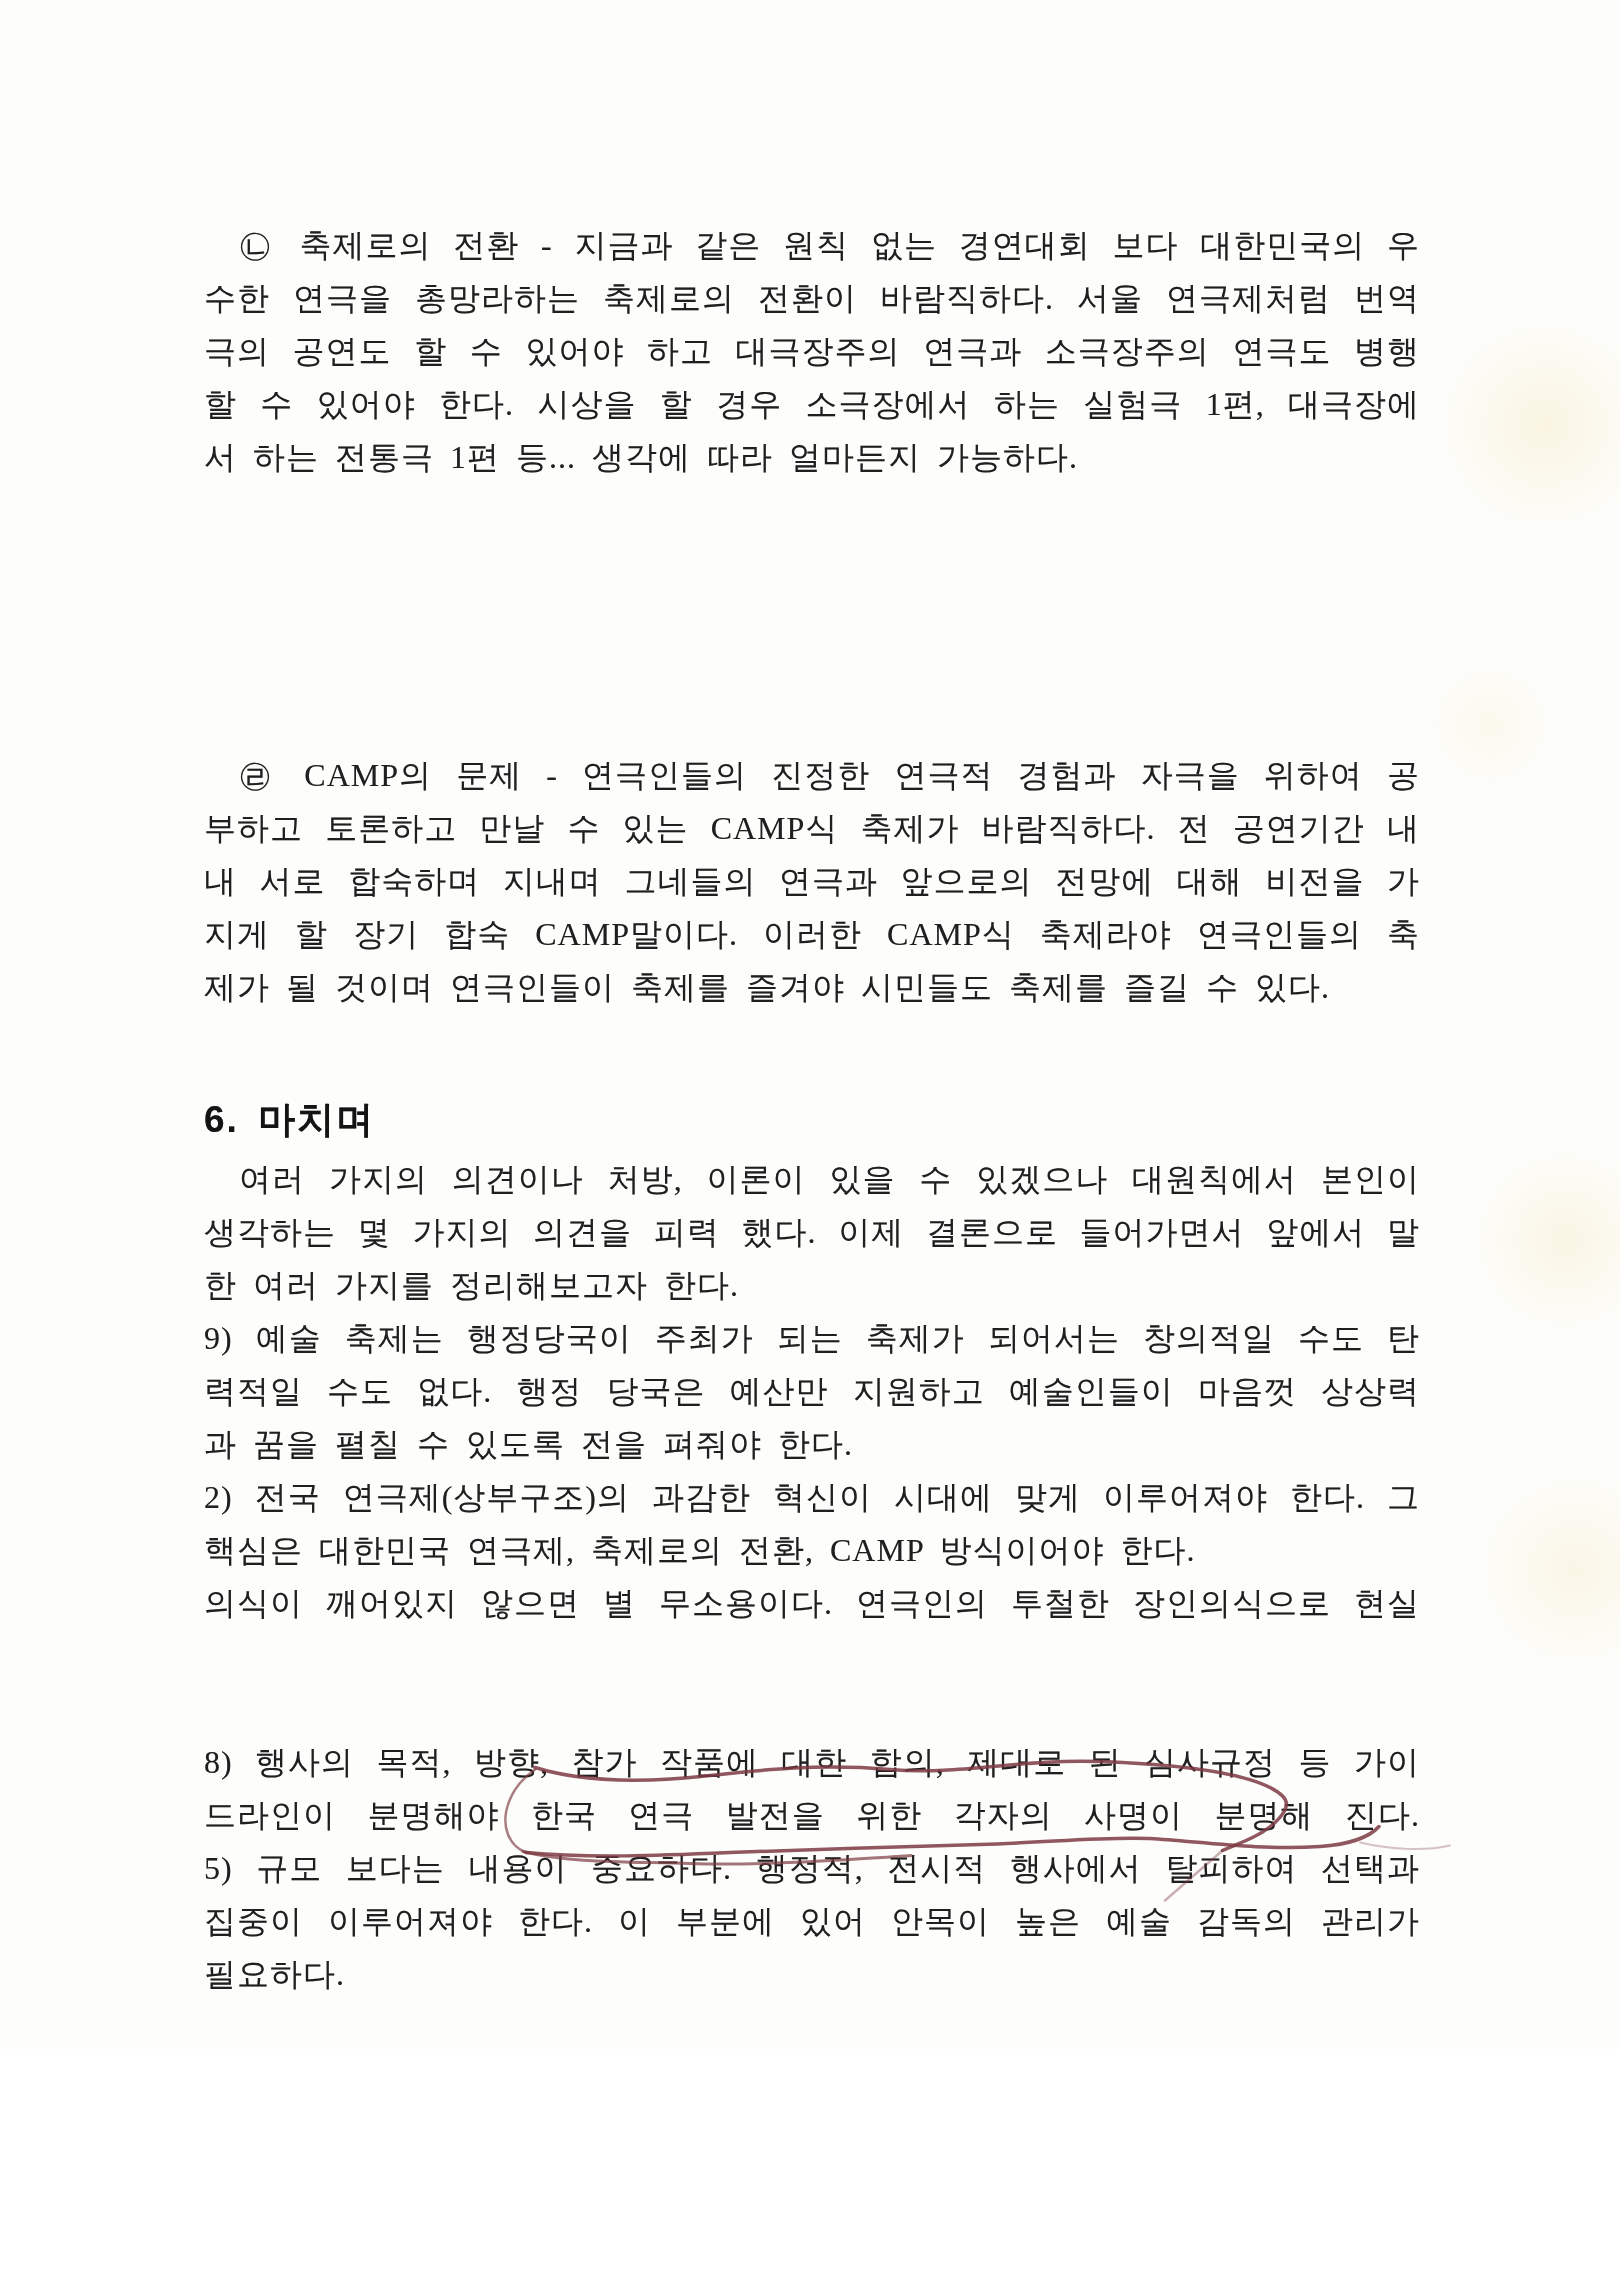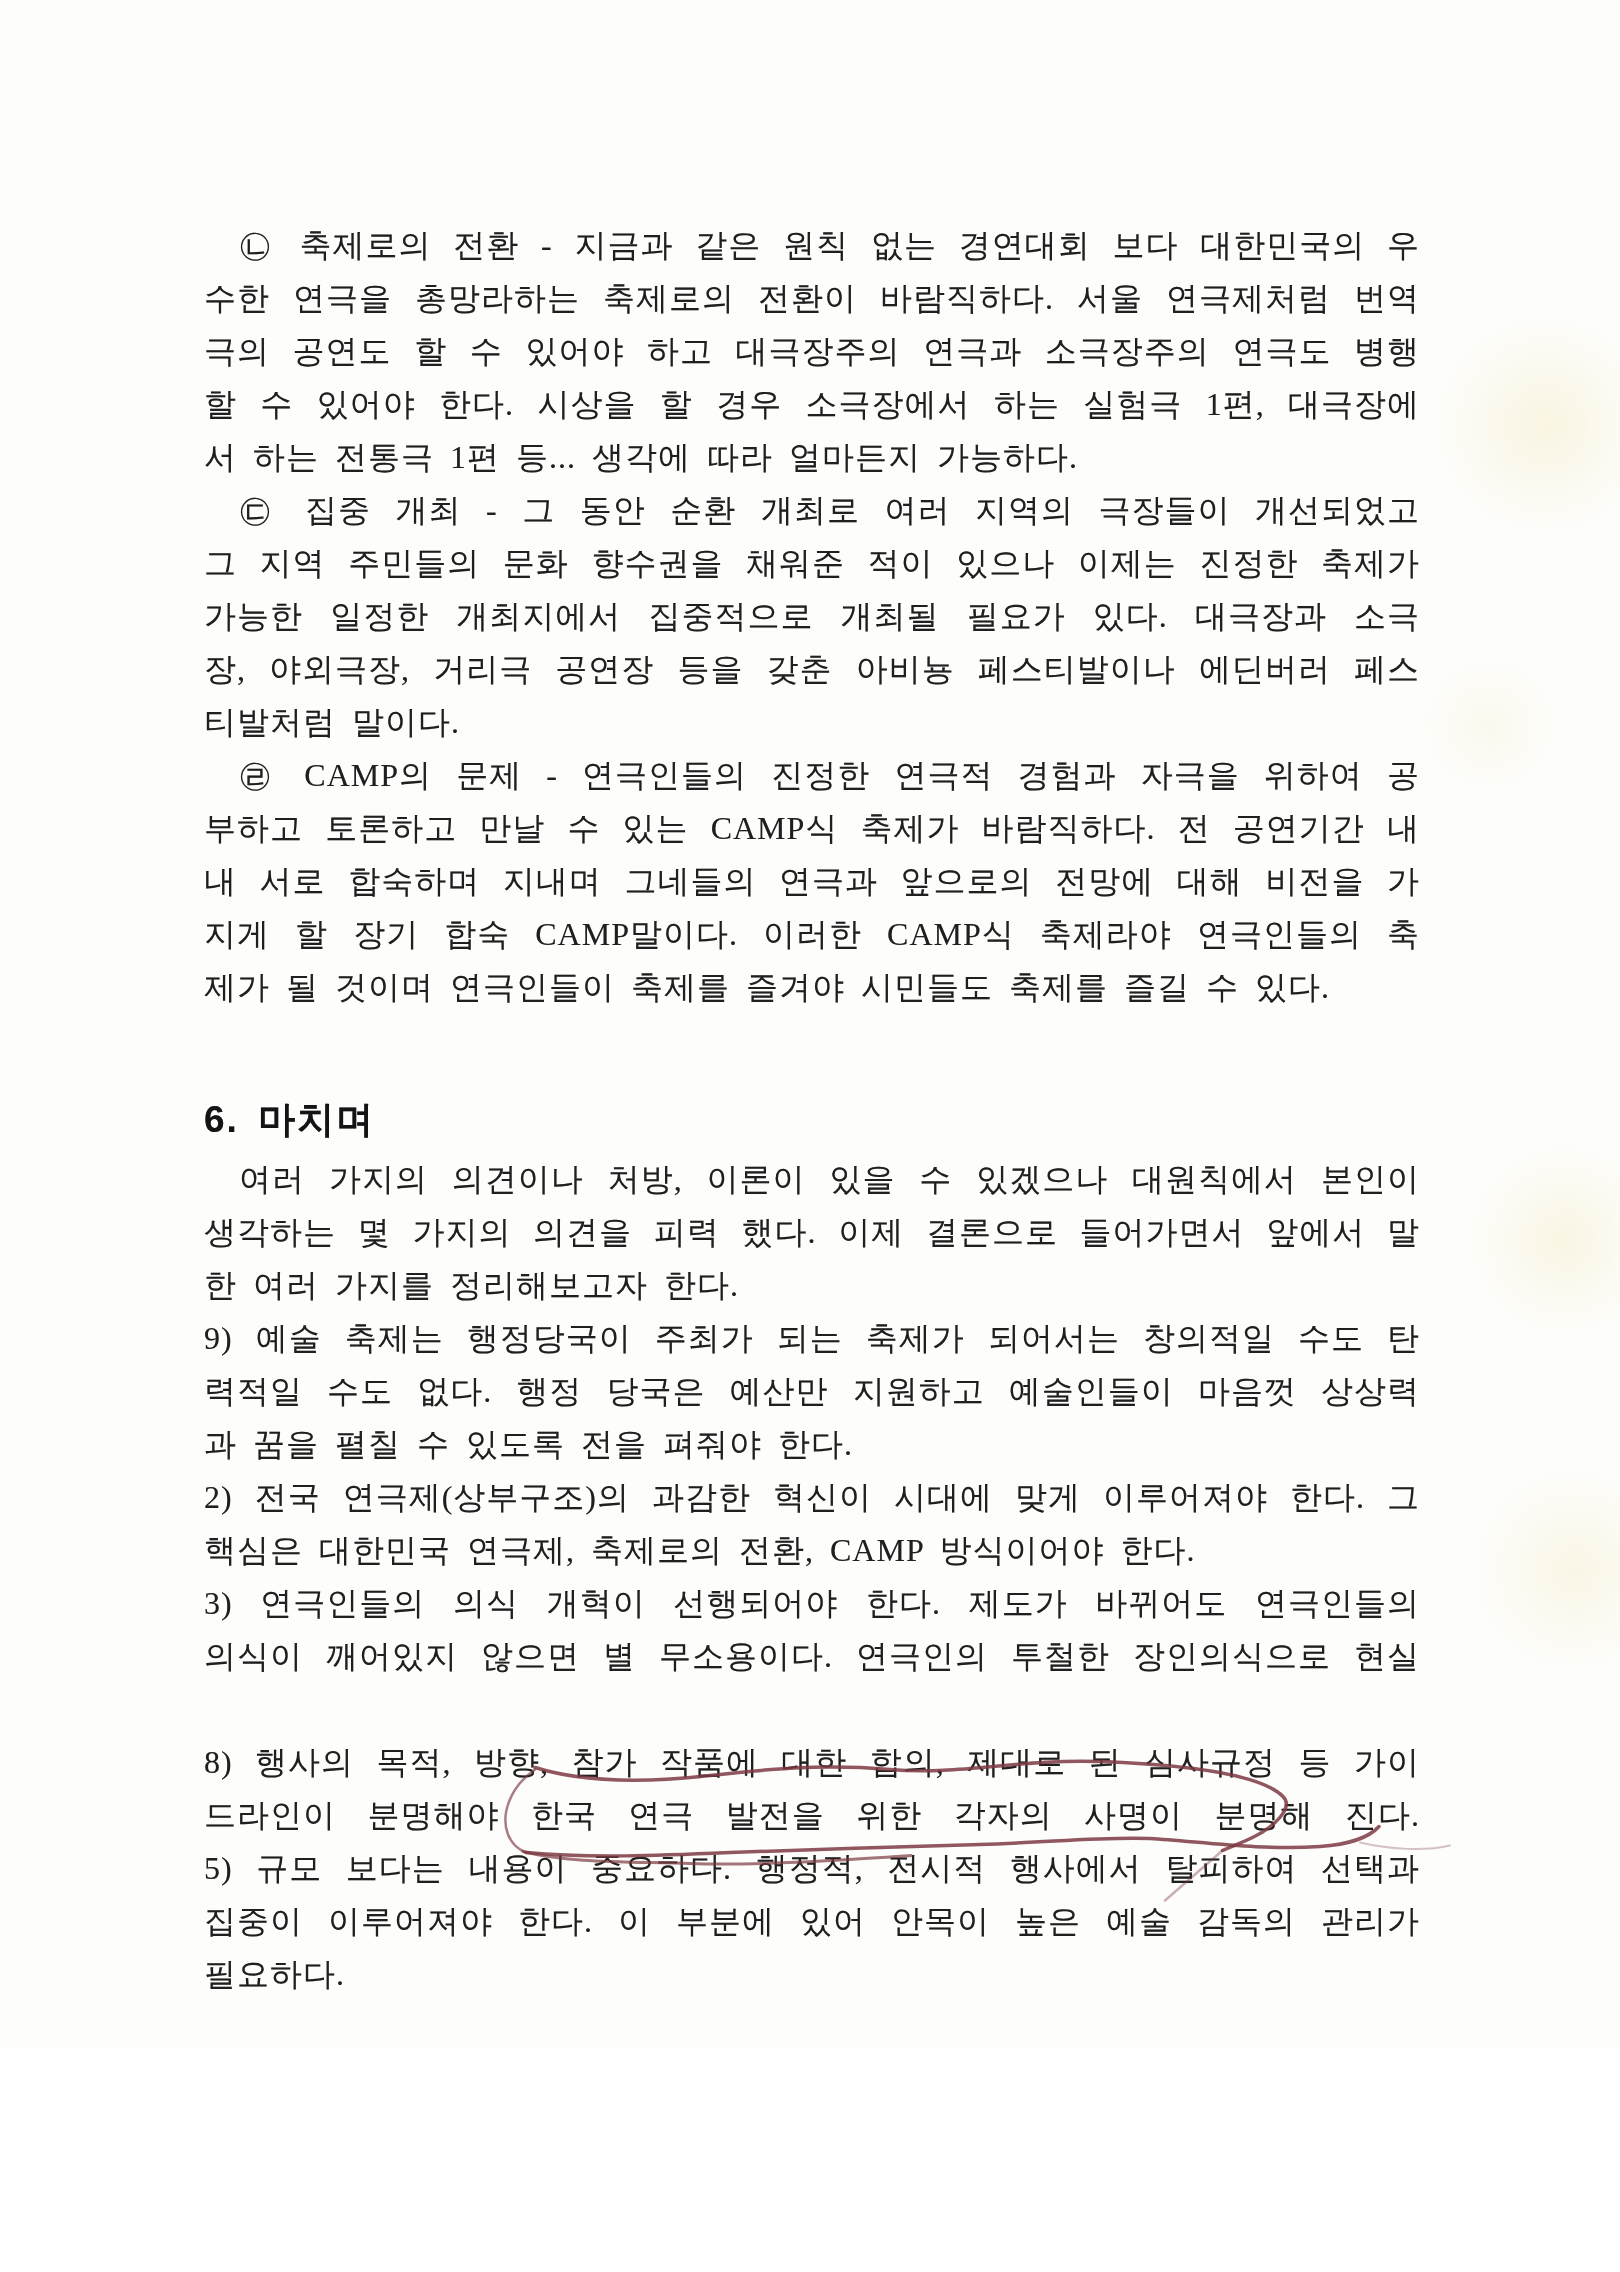--- a/index.html
+++ b/index.html
@@ -70,27 +70,20 @@
 <div class="page">
 
   <div class="textblock" id="textblock">
       <div class="block b0 para">
         <div class="line find">㉡ 축제로의 전환 - 지금과 같은 원칙 없는 경연대회 보다 대한민국의 우</div>
         <div class="line">수한 연극을 총망라하는 축제로의 전환이 바람직하다. 서울 연극제처럼 번역</div>
         <div class="line">극의 공연도 할 수 있어야 하고 대극장주의 연극과 소극장주의 연극도 병행</div>
         <div class="line">할 수 있어야 한다. 시상을 할 경우 소극장에서 하는 실험극 1편, 대극장에</div>
         <div class="line last">서 하는 전통극 1편 등... 생각에 따라 얼마든지 가능하다.</div>
       </div>
-      <div class="block b1 para">
-        <div class="line find">㉢ 집중 개최 - 그 동안 순환 개최로 여러 지역의 극장들이 개선되었고</div>
-        <div class="line">그 지역 주민들의 문화 향수권을 채워준 적이 있으나 이제는 진정한 축제가</div>
-        <div class="line">가능한 일정한 개최지에서 집중적으로 개최될 필요가 있다. 대극장과 소극</div>
-        <div class="line">장, 야외극장, 거리극 공연장 등을 갖춘 아비뇽 페스티발이나 에딘버러 페스</div>
-        <div class="line last">티발처럼 말이다.</div>
-      </div>
       <div class="block b2 para">
         <div class="line find">㉣ CAMP의 문제 - 연극인들의 진정한 연극적 경험과 자극을 위하여 공</div>
         <div class="line">부하고 토론하고 만날 수 있는 CAMP식 축제가 바람직하다. 전 공연기간 내</div>
         <div class="line">내 서로 합숙하며 지내며 그네들의 연극과 앞으로의 전망에 대해 비전을 가</div>
         <div class="line">지게 할 장기 합숙 CAMP말이다. 이러한 CAMP식 축제라야 연극인들의 축</div>
         <div class="line last">제가 될 것이며 연극인들이 축제를 즐겨야 시민들도 축제를 즐길 수 있다.</div>
       </div>
       <div class="block b3 heading">
         <div class="line last">6. 마치며</div>
       </div>
@@ -102,21 +95,20 @@
       <div class="block b5 para">
         <div class="line">9) 예술 축제는 행정당국이 주최가 되는 축제가 되어서는 창의적일 수도 탄</div>
         <div class="line">력적일 수도 없다. 행정 당국은 예산만 지원하고 예술인들이 마음껏 상상력</div>
         <div class="line last">과 꿈을 펼칠 수 있도록 전을 펴줘야 한다.</div>
       </div>
       <div class="block b6 para">
         <div class="line">2) 전국 연극제(상부구조)의 과감한 혁신이 시대에 맞게 이루어져야 한다. 그</div>
         <div class="line last">핵심은 대한민국 연극제, 축제로의 전환, CAMP 방식이어야 한다.</div>
       </div>
       <div class="block b7 para">
-        <div class="line">3) 연극인들의 의식 개혁이 선행되어야 한다. 제도가 바뀌어도 연극인들의</div>
         <div class="line">의식이 깨어있지 않으면 별 무소용이다. 연극인의 투철한 장인의식으로 현실</div>
       </div>
       <div class="block b8 para">
         <div class="line">8) 행사의 목적, 방향, 참가 작품에 대한 합의, 제대로 된 심사규정 등 가이</div>
         <div class="line last">드라인이 분명해야 한국 연극 발전을 위한 각자의 사명이 분명해 진다.</div>
       </div>
       <div class="block b9 para">
         <div class="line">5) 규모 보다는 내용이 중요하다. 행정적, 전시적 행사에서 탈피하여 선택과</div>
         <div class="line">집중이 이루어져야 한다. 이 부분에 있어 안목이 높은 예술 감독의 관리가</div>
         <div class="line last">필요하다.</div>

